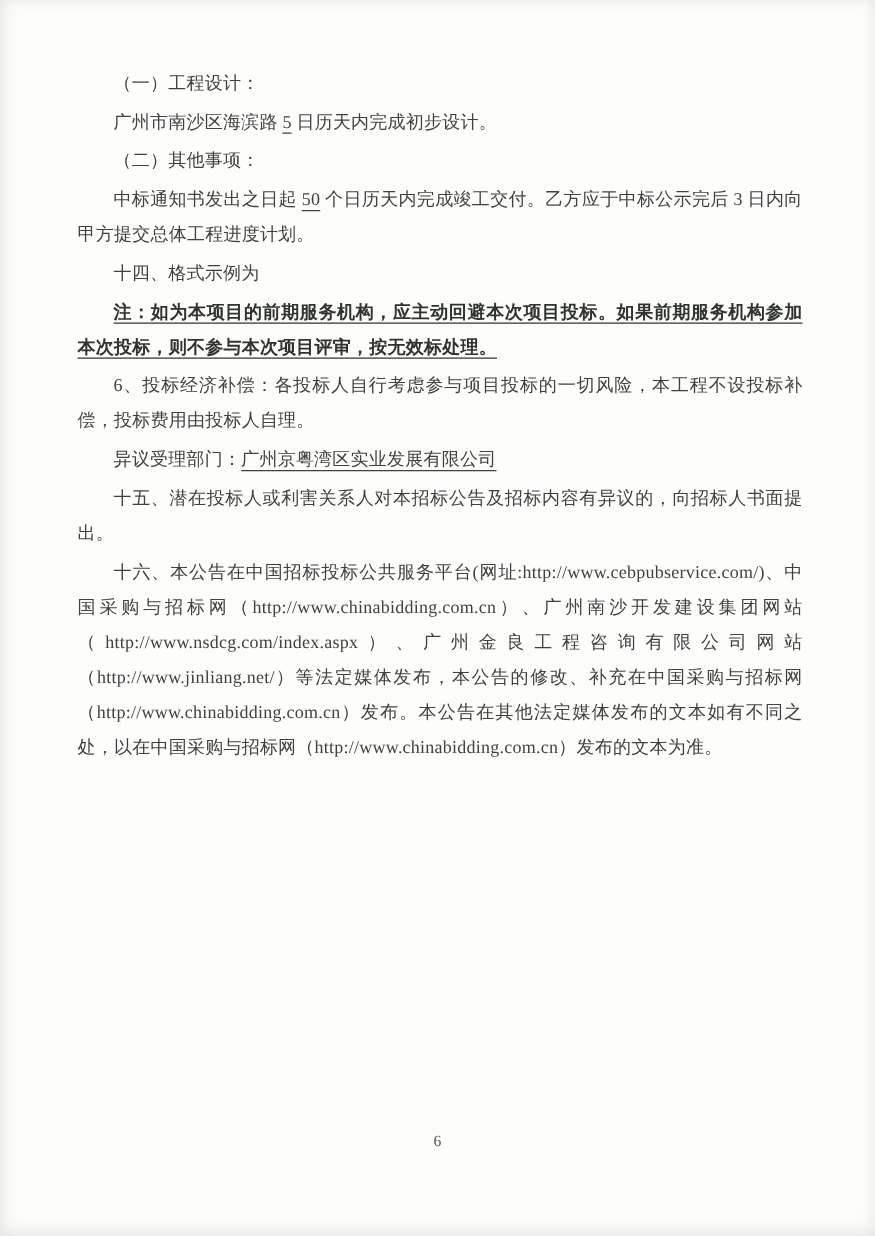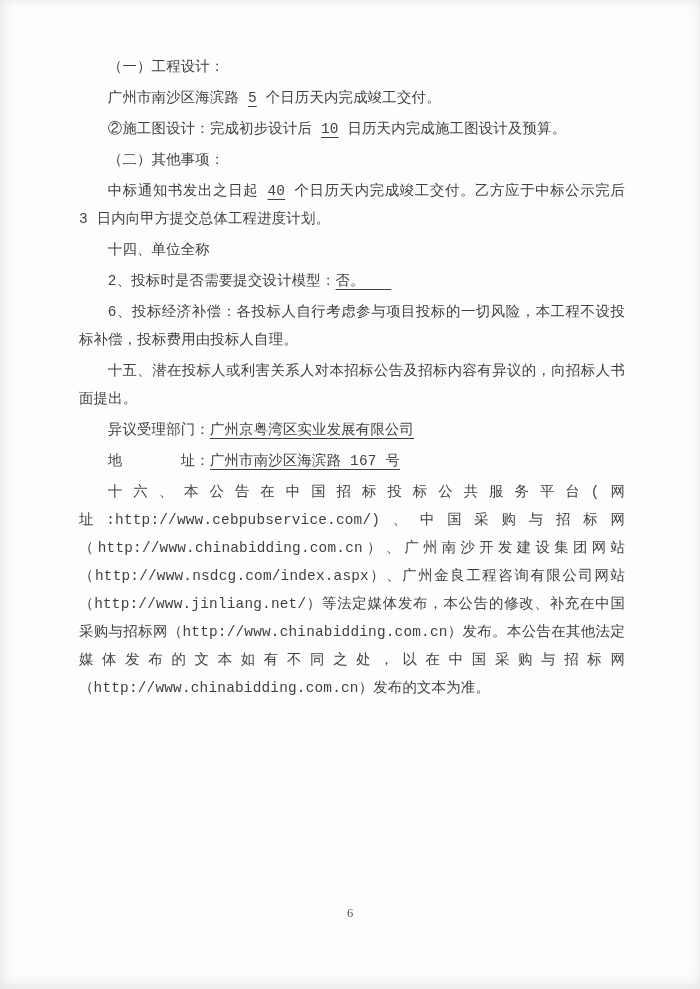--- a/index.html
+++ b/index.html
@@ -21,22 +21,21 @@
     color: #3d423e;
   }
   .content {
     padding: 50px 58px 0 62px;
     font-size: 14.4px;
     letter-spacing: 0.2px;
     line-height: 28px;
     text-align: justify;
   }
   .content p {
-    margin: 3px 17px;
-    font-family: Liberation Mono, monospace;
+    margin: 3px 0;
   }
   .indent { text-indent: 2em; }
   .b { font-weight: bold; color: #30342f; }
   .u {
     text-decoration: underline;
     text-decoration-thickness: 1px;
     text-underline-offset: 3.5px;
   }
   .footer {
     position: absolute;
@@ -50,42 +49,40 @@
   }
 </style>
 </head>
 <body>
 
 <div class="page">
   <div class="content">
 
     <p class="indent">（一）工程设计：</p>
 
-    <p class="indent"><span>广州市南沙区海滨路 </span><span class="u">5</span><span> 个日历天内完成竣工交付。</span></p>
+    <p class="indent"><span>广州市南沙区海滨路 </span><span class="u">5</span><span> 日历天内完成初步设计。</span></p>
 
-    <p class="indent"><span>②施工图设计：完成初步设计后 </span><span class="u">10</span><span> 日历天内完成施工图设计及预算。</span></p>
 
     <p class="indent">（二）其他事项：</p>
 
-    <p class="indent"><span>中标通知书发出之日起 </span><span class="u">40</span><span> 个日历天内完成竣工交付。乙方应于中标公示完后 3 日内向甲方提交总体工程进度计划。</span></p>
+    <p class="indent"><span>中标通知书发出之日起 </span><span class="u">50</span><span> 个日历天内完成竣工交付。乙方应于中标公示完后 3 日内向甲方提交总体工程进度计划。</span></p>
 
-    <p class="indent">十四、单位全称</p>
+    <p class="indent">十四、格式示例为</p>
 
 
+    <p class="indent b u">注：如为本项目的前期服务机构，应主动回避本次项目投标。如果前期服务机构参加本次投标，则不参与本次项目评审，按无效标处理。</p>
 
-    <p class="indent"><span>2、投标时是否需要提交设计模型：</span><span class="u">否。&nbsp;&nbsp;&nbsp;</span></p>
 
     <p class="indent">6、投标经济补偿：各投标人自行考虑参与项目投标的一切风险，本工程不设投标补偿，投标费用由投标人自理。</p>
 
 
+    <p class="indent"><span>异议受理部门：</span><span class="u">广州京粤湾区实业发展有限公司</span></p>
+
     <p class="indent">十五、潜在投标人或利害关系人对本招标公告及招标内容有异议的，向招标人书面提出。</p>
 
-    <p class="indent"><span>异议受理部门：</span><span class="u">广州京粤湾区实业发展有限公司</span></p>
 
-
-    <p class="indent"><span>地　　　　址：</span><span class="u">广州市南沙区海滨路 167 号</span></p>
 
     <p class="indent">十六、本公告在中国招标投标公共服务平台(网址:http://www.cebpubservice.com/)、中国采购与招标网（http://www.chinabidding.com.cn）、广州南沙开发建设集团网站（http://www.nsdcg.com/index.aspx）、广州金良工程咨询有限公司网站（http://www.jinliang.net/）等法定媒体发布，本公告的修改、补充在中国采购与招标网（http://www.chinabidding.com.cn）发布。本公告在其他法定媒体发布的文本如有不同之处，以在中国采购与招标网（http://www.chinabidding.com.cn）发布的文本为准。</p>
 
   </div>
 
   <div class="footer">6</div>
 </div>
 
 </body></html>

